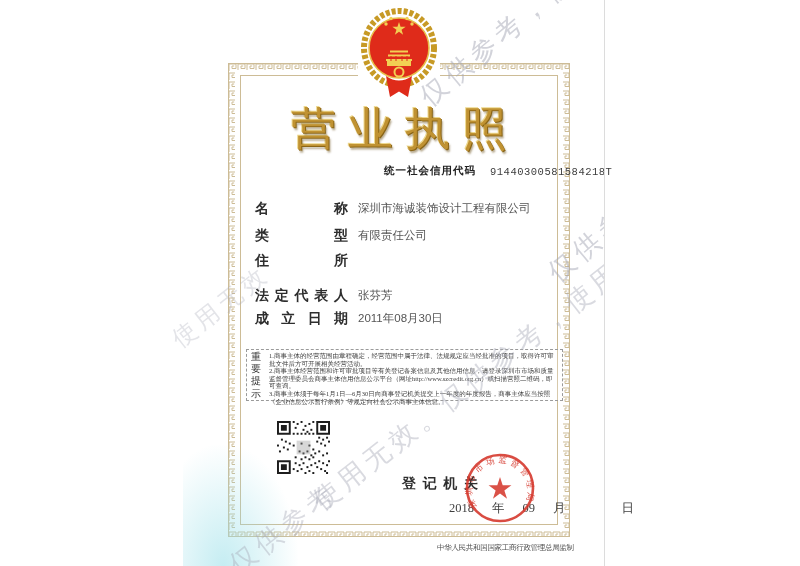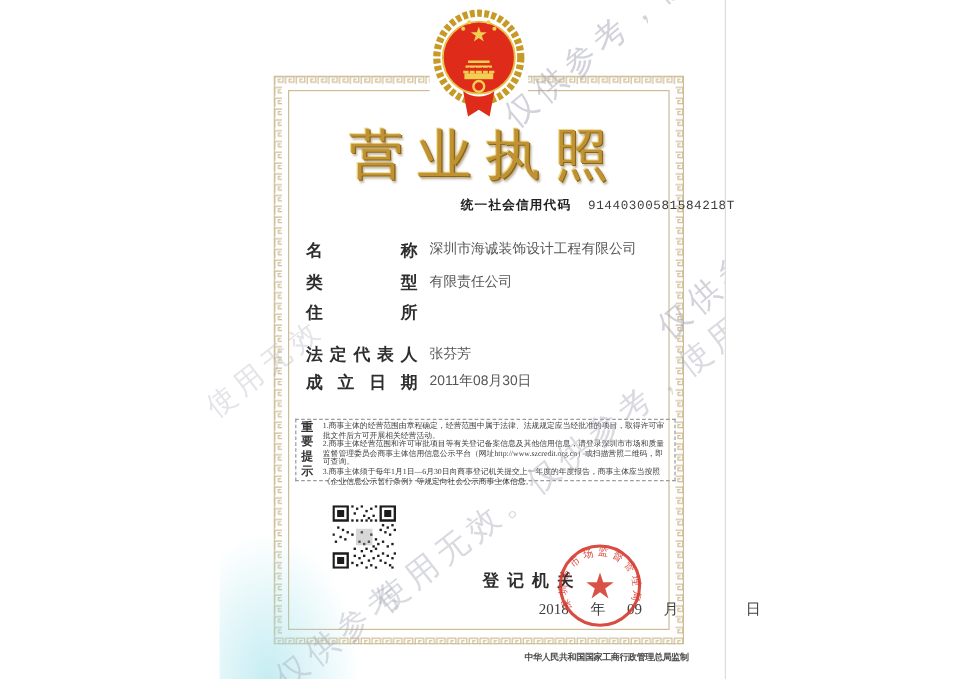--- a/index.html
+++ b/index.html
@@ -44,39 +44,39 @@
            font-size:14px;font-weight:700;color:#2e2e2e;}
   .f-value{margin-left:10px;font-size:11.5px;color:#555;line-height:17px;
            font-family:Liberation Sans, sans-serif;}
   .r-name{top:200px;}  .r-type{top:227px;}  .r-addr{top:252px;}
   .r-legal{top:287px;} .r-estd{top:310px;}
   .r-addr .f-value{width:214px;}
 
   
   .notice{left:246px;top:349px;width:315px;height:50px;border:1px dashed #9a9a9a;
           display:flex;align-items:stretch;background:rgba(255,255,255,.2);}
-  .notice-side{width:13px;margin:1px 2px 12px 4px;font-size:10px;font-weight:700;color:#333;
+  .notice-side{width:13px;margin:1px 2px 12px 4px;font-size:10px;font-weight:400;color:#333;
           line-height:12.2px;word-break:break-all;}
   .notice-body{flex:1;padding:2px 4px 1px 3px;}
   .notice-body p{margin:0;font-size:6.5px;line-height:7.6px;color:#3c3c3c;
           font-family:"Liberation Serif",serif;}
 
   
   .qr{left:277px;top:421px;width:53px;height:53px;}
 
   
   .reg-label{left:402px;top:475px;width:76px;display:flex;justify-content:space-between;
              font-size:14px;font-weight:700;color:#2e2e2e;}
   .reg-date{left:449px;top:500px;display:flex;gap:18px;align-items:baseline;
             font-size:12.5px;color:#3f3f3f;font-family:"Liberation Serif",serif;}
   .day-gap{display:inline-block;width:20px;}
   .seal{left:462px;top:450px;}
 
   
-  .footer{left:437px;top:543px;font-size:7.5px;letter-spacing:-0.3px;color:#4a4a4a;font-weight:bold;}
+  .footer{left:437px;top:543px;font-size:7.5px;letter-spacing:-0.3px;color:#4a4a4a;}
 </style>
 </head>
 <body>
 
 <div class="page">
 
   <svg class="abs frame" width="342" height="474">
     <defs>
       <pattern id="meander" width="9" height="9" patternUnits="userSpaceOnUse">
         <path d="M1 8 V1 H8 V5.5 H4 V3 H6.2" fill="none" stroke="#cdbc96" stroke-width="1"></path>

